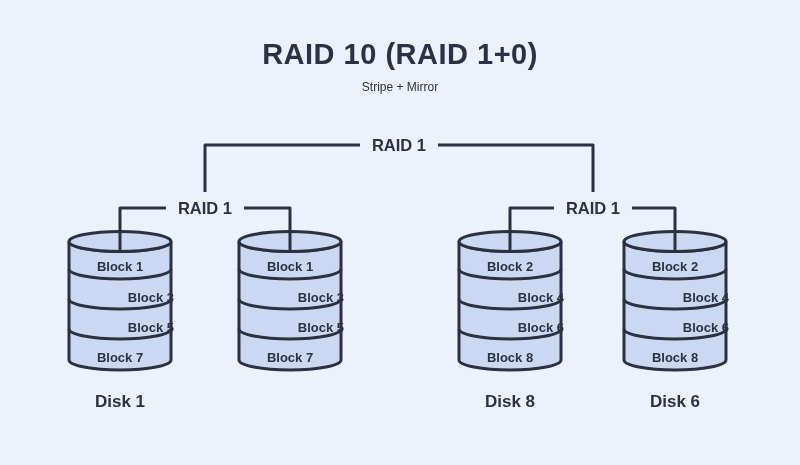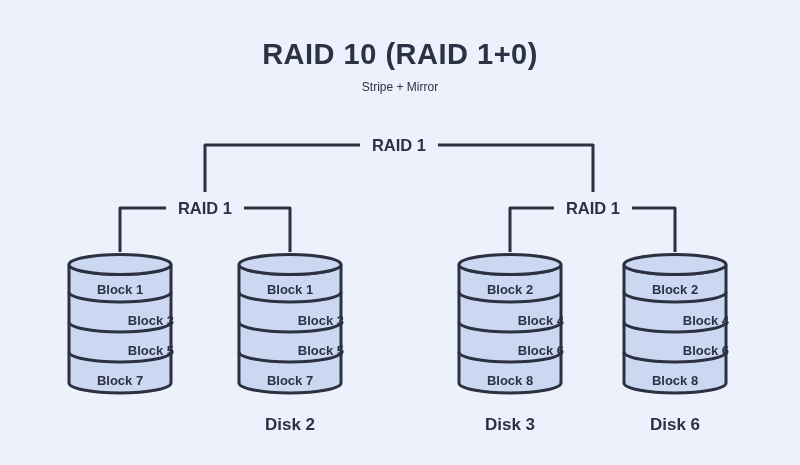--- a/index.html
+++ b/index.html
@@ -60,21 +60,21 @@
     font-size:16.5px;
     font-weight:700;
     white-space:nowrap;
     color:var(--text);
   }
   .raid0-label{left:399px; top:145px;}
   .raid1-left-label{left:205px; top:208px;}
   .raid1-right-label{left:593px; top:208px;}
   .disk{
     position:absolute;
-    top:251px;
+    top:228px;
     width:108px;
     height:196px;
   }
   .disk-1{left:66px;}
   .disk-2{left:236px;}
   .disk-3{left:456px;}
   .disk-4{left:621px;}
   .cyl{position:absolute; left:0; top:0;}
   .cyl .shape{fill:var(--cylinder-fill); stroke:var(--stroke); stroke-width:3;}
   .cyl .sep{fill:none; stroke:var(--stroke); stroke-width:3;}
@@ -120,50 +120,50 @@
       <path class="shape" d="M3,13.5 V132 A51,10 0 0 0 105,132 V13.5 A51,10 0 0 1 3,13.5 Z"></path>
       <path class="sep" d="M3,41 A51,10 0 0 0 105,41"></path>
       <path class="sep" d="M3,71 A51,10 0 0 0 105,71"></path>
       <path class="sep" d="M3,101 A51,10 0 0 0 105,101"></path>
       <ellipse class="shape" cx="54" cy="13.5" rx="51" ry="10"></ellipse>
     </svg>
     <div class="block-label b0">Block 1</div>
     <div class="block-label b1">Block 3</div>
     <div class="block-label b2">Block 5</div>
     <div class="block-label b3">Block 7</div>
+    <div class="disk-label">Disk 1</div>
   </div>
 
   <div class="disk disk-2">
     <svg class="cyl" width="108" height="146" viewBox="0 0 108 146">
       <path class="shape" d="M3,13.5 V132 A51,10 0 0 0 105,132 V13.5 A51,10 0 0 1 3,13.5 Z"></path>
       <path class="sep" d="M3,41 A51,10 0 0 0 105,41"></path>
       <path class="sep" d="M3,71 A51,10 0 0 0 105,71"></path>
       <path class="sep" d="M3,101 A51,10 0 0 0 105,101"></path>
       <ellipse class="shape" cx="54" cy="13.5" rx="51" ry="10"></ellipse>
     </svg>
     <div class="block-label b0">Block 1</div>
     <div class="block-label b1">Block 3</div>
     <div class="block-label b2">Block 5</div>
     <div class="block-label b3">Block 7</div>
-    <div class="disk-label">Disk 2</div>
   </div>
 
   <div class="disk disk-3">
     <svg class="cyl" width="108" height="146" viewBox="0 0 108 146">
       <path class="shape" d="M3,13.5 V132 A51,10 0 0 0 105,132 V13.5 A51,10 0 0 1 3,13.5 Z"></path>
       <path class="sep" d="M3,41 A51,10 0 0 0 105,41"></path>
       <path class="sep" d="M3,71 A51,10 0 0 0 105,71"></path>
       <path class="sep" d="M3,101 A51,10 0 0 0 105,101"></path>
       <ellipse class="shape" cx="54" cy="13.5" rx="51" ry="10"></ellipse>
     </svg>
     <div class="block-label b0">Block 2</div>
     <div class="block-label b1">Block 4</div>
     <div class="block-label b2">Block 6</div>
     <div class="block-label b3">Block 8</div>
-    <div class="disk-label">Disk 3</div>
+    <div class="disk-label">Disk 8</div>
   </div>
 
   <div class="disk disk-4">
     <svg class="cyl" width="108" height="146" viewBox="0 0 108 146">
       <path class="shape" d="M3,13.5 V132 A51,10 0 0 0 105,132 V13.5 A51,10 0 0 1 3,13.5 Z"></path>
       <path class="sep" d="M3,41 A51,10 0 0 0 105,41"></path>
       <path class="sep" d="M3,71 A51,10 0 0 0 105,71"></path>
       <path class="sep" d="M3,101 A51,10 0 0 0 105,101"></path>
       <ellipse class="shape" cx="54" cy="13.5" rx="51" ry="10"></ellipse>
     </svg>

